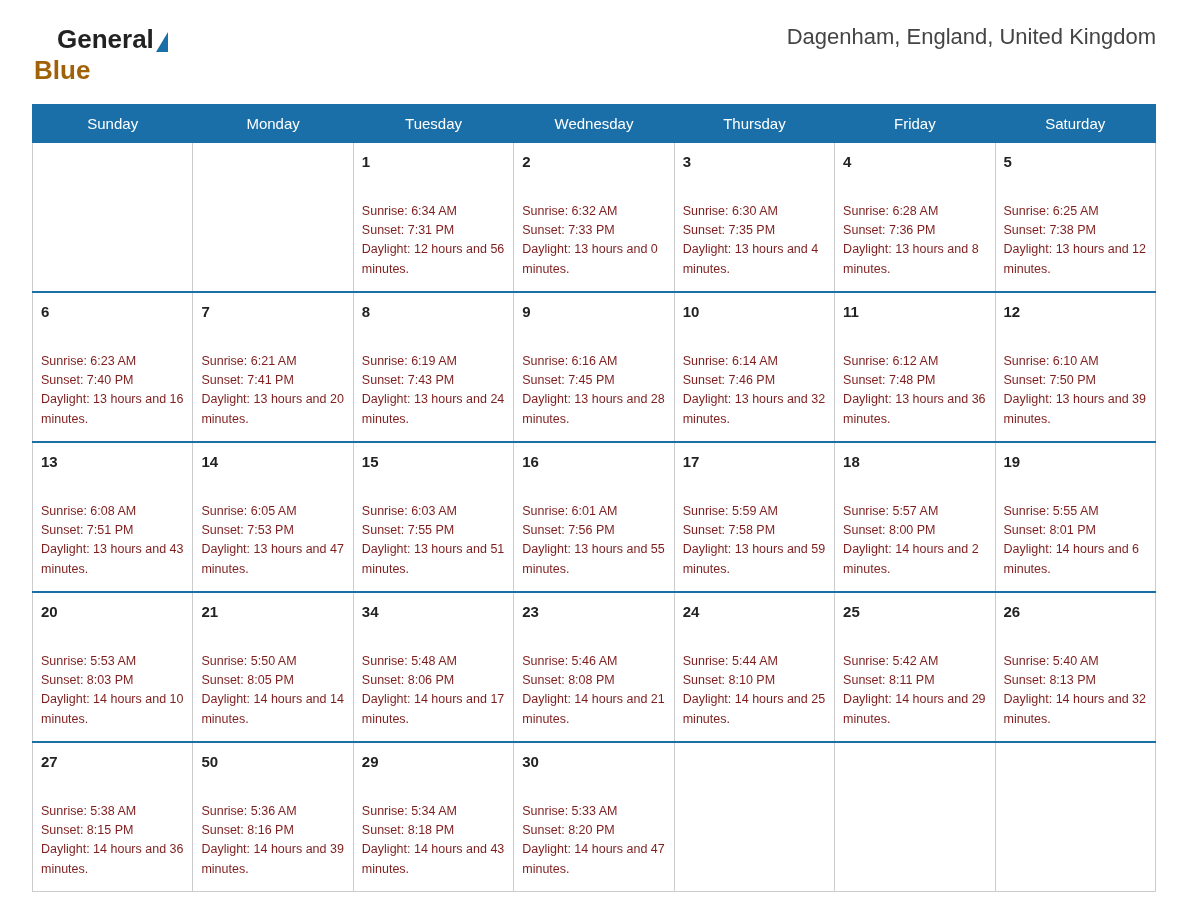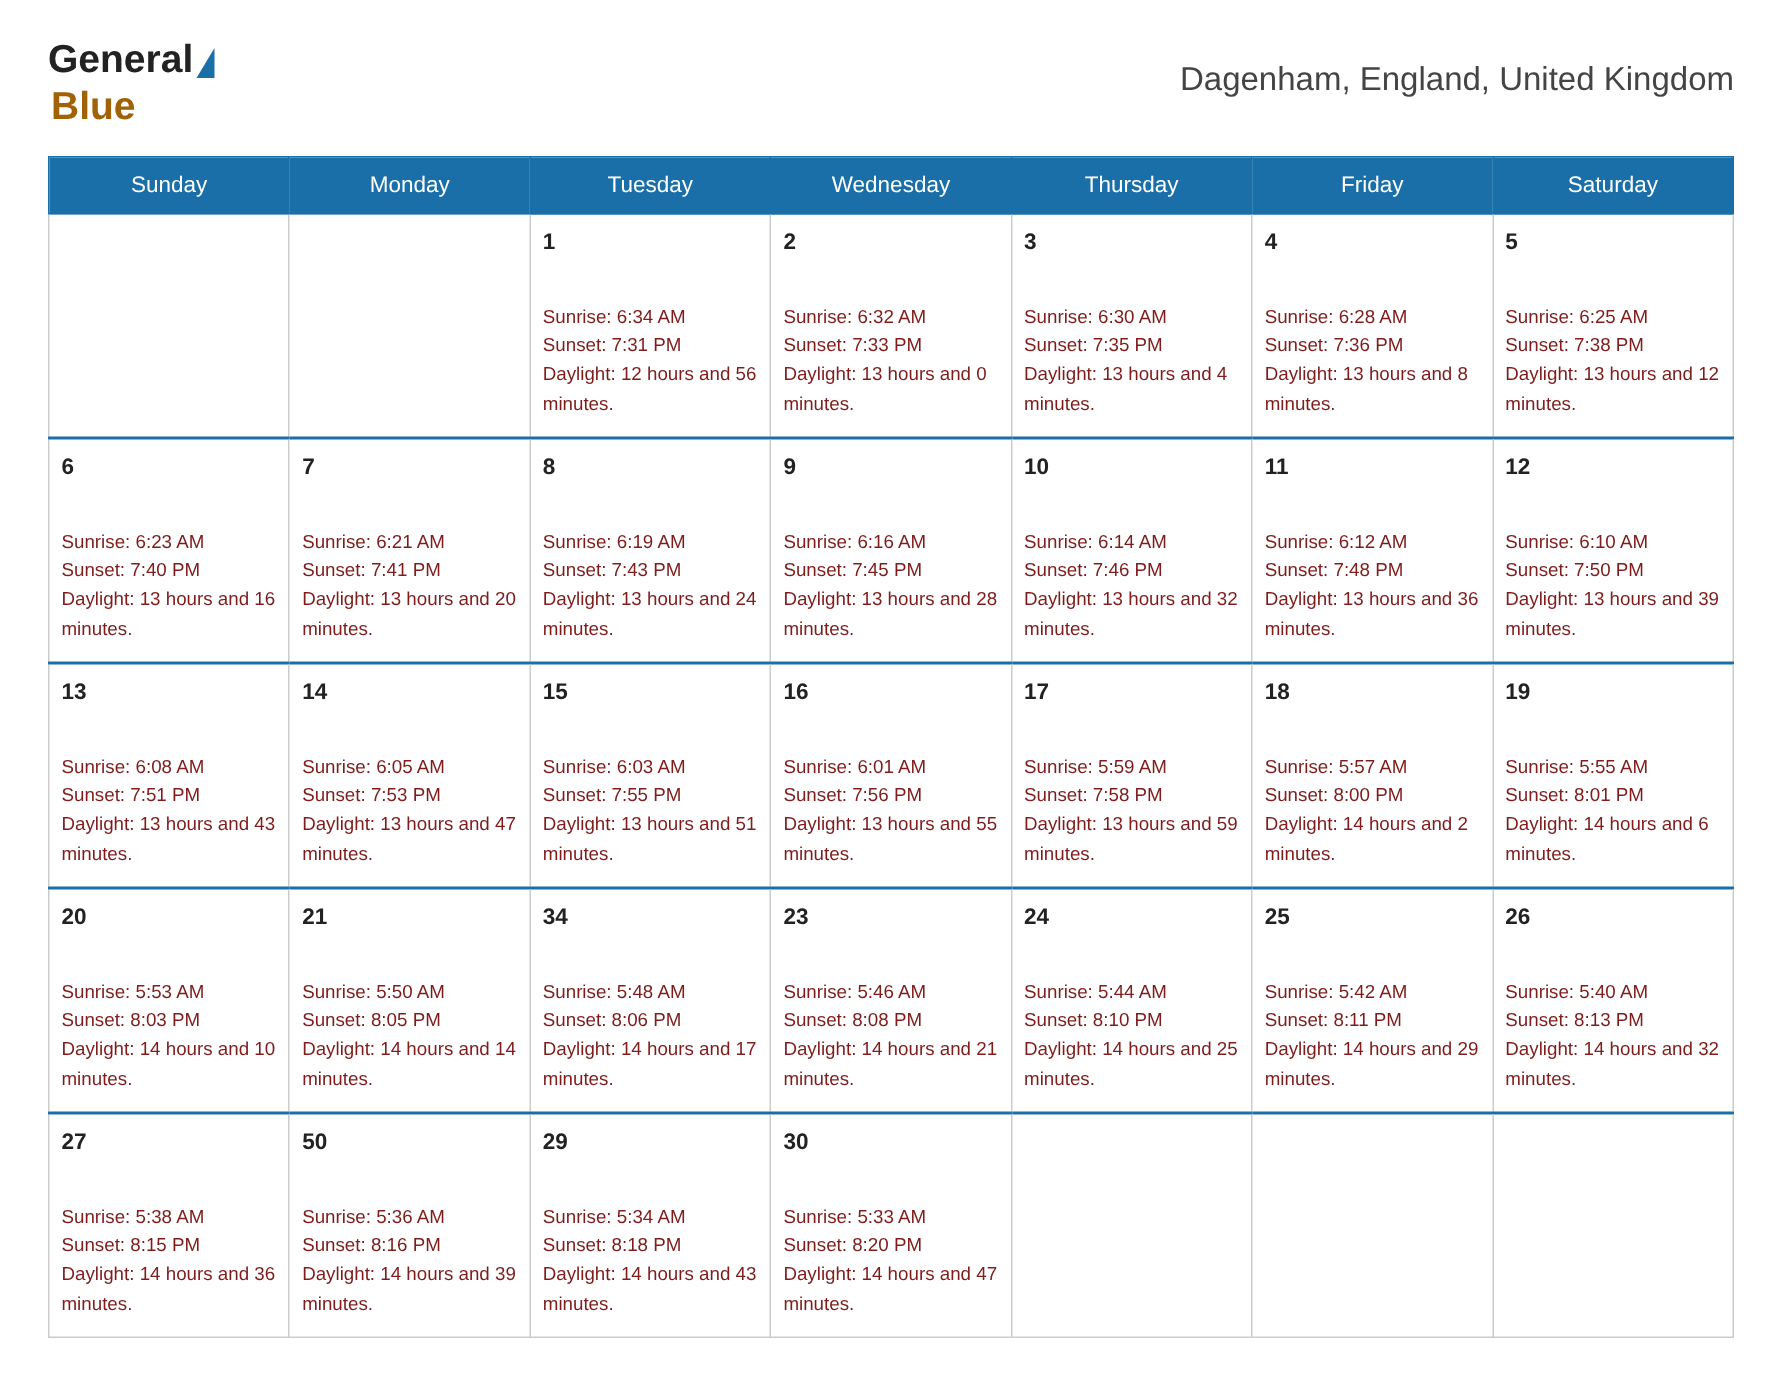--- a/index.html
+++ b/index.html
@@ -21,20 +21,21 @@
       align-items: flex-start;
     }
     .logo-top {
       display: flex;
       align-items: center;
     }
     .logo-text-general {
       font-size: 26px;
       font-weight: bold;
       color: #222;
+      margin-left: 25px;
     }
     .logo-triangle {
       width: 0;
       height: 0;
       border-left: 12px solid transparent;
       border-right: 0px solid transparent;
       border-bottom: 20px solid #1a6fa8;
       margin-left: 2px;
       margin-top: 4px;
     }
@@ -49,21 +50,21 @@
     }
     .month-title {
       font-size: 52px;
       font-weight: normal;
       color: #222;
       line-height: 1.1;
     }
     .location-title {
       font-size: 22px;
       color: #444;
-      margin-top: 16px;
+      margin-top: 0;
     }
     .calendar {
       width: 100%;
       border-collapse: collapse;
       border: 1px solid #ccc;
     }
     .calendar th {
       background-color: #1a6fa8;
       color: #fff;
       padding: 10px 8px;

